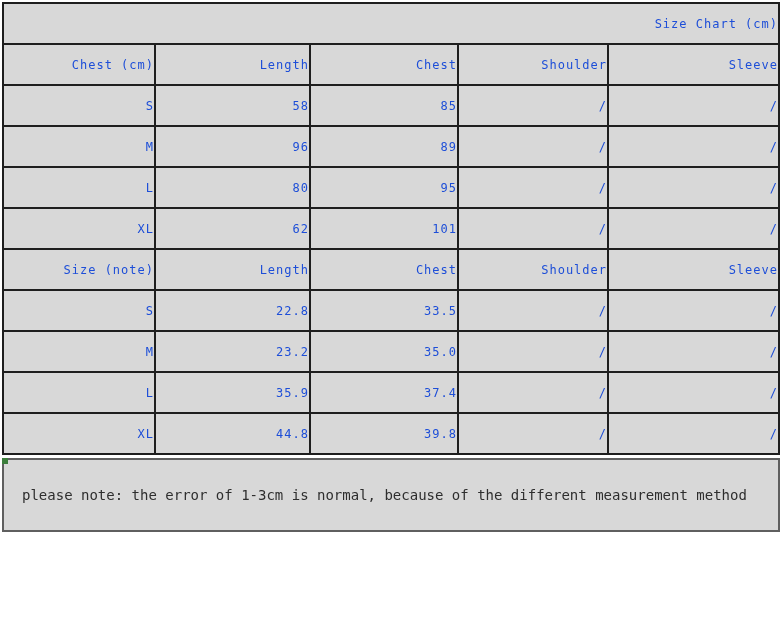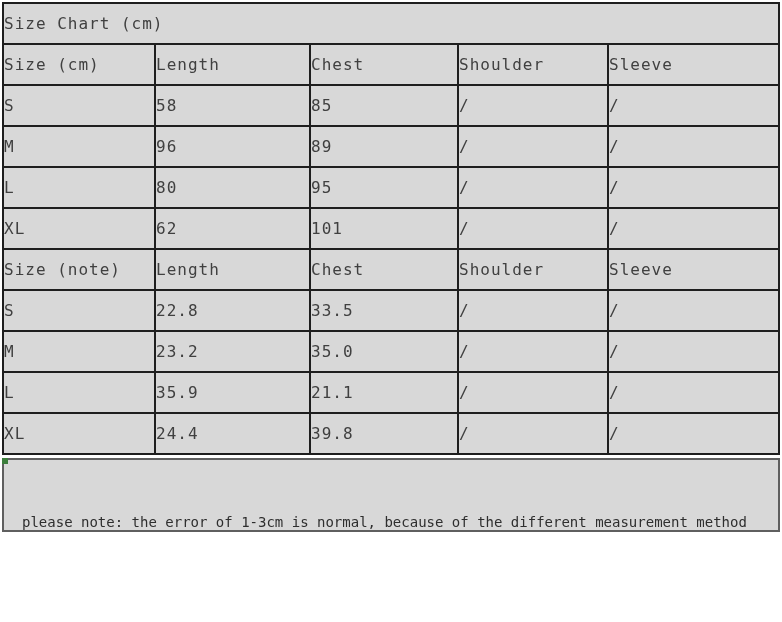--- a/index.html
+++ b/index.html
@@ -16,48 +16,48 @@
     margin: 2px;
   }
   table.size-chart {
     border-collapse: collapse;
     table-layout: fixed;
     width: 778px;
     background: #d8d8d8;
   }
   table.size-chart td {
     border: 2px solid #1e1e1e;
-    text-align: left;
+    text-align: right;
     vertical-align: middle;
     padding: 0;
     height: 39px;
-    font-size: 16px;
+    font-size: 12px;
     letter-spacing: 1px;
-    color: #404040;
+    color: #1d4ed8;
   }
   td.title-cell {
     height: 60px;
     font-size: 23px;
     letter-spacing: 3px;
     color: #222222;
   }
   td.hdr {
     color: #2e2e2e;
   }
   td.slash {
     color: #8a8a8a;
   }
   .note-box {
     position: relative;
     margin-top: 3px;
     height: 70px;
     background: #d8d8d8;
     border: 2px solid #5f5f5f;
     display: flex;
-    align-items: flex-end;
+    align-items: center;
     padding: 0 18px;
     box-sizing: content-box;
   }
   .note-box p {
     margin: 0;
     font-size: 14px;
     letter-spacing: 0px;
     color: #2e2e2e;
     white-space: nowrap;
   }
@@ -82,21 +82,21 @@
       <col style="width:148px">
       <col style="width:150px">
       <col>
     </colgroup>
 
     <tbody>
         <tr>
       <td colspan="5" class="title-cell">Size Chart (cm)</td>
     </tr>
     <tr>
-      <td class="hdr">Size (cm)</td>
+      <td class="hdr">Chest (cm)</td>
       <td class="hdr">Length</td>
       <td class="hdr">Chest</td>
       <td class="hdr">Shoulder</td>
       <td class="hdr">Sleeve</td>
     </tr>
     <tr>
       <td>S</td>
       <td>58</td>
       <td>85</td>
       <td class="slash">/</td>
@@ -141,27 +141,27 @@
     <tr>
       <td>M</td>
       <td>23.2</td>
       <td>35.0</td>
       <td class="slash">/</td>
       <td class="slash">/</td>
     </tr>
     <tr>
       <td>L</td>
       <td>35.9</td>
-      <td>21.1</td>
+      <td>37.4</td>
       <td class="slash">/</td>
       <td class="slash">/</td>
     </tr>
     <tr>
       <td>XL</td>
-      <td>24.4</td>
+      <td>44.8</td>
       <td>39.8</td>
       <td class="slash">/</td>
       <td class="slash">/</td>
     </tr>
   </tbody>
     </table>
 
   <div class="note-box">
     <span class="corner-mark"></span>
     <p>please note: the error of 1-3cm is normal, because of the different measurement method</p>

